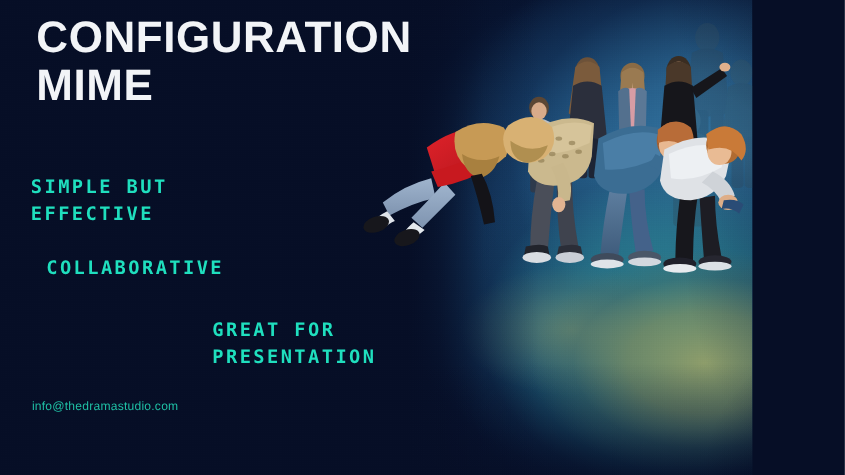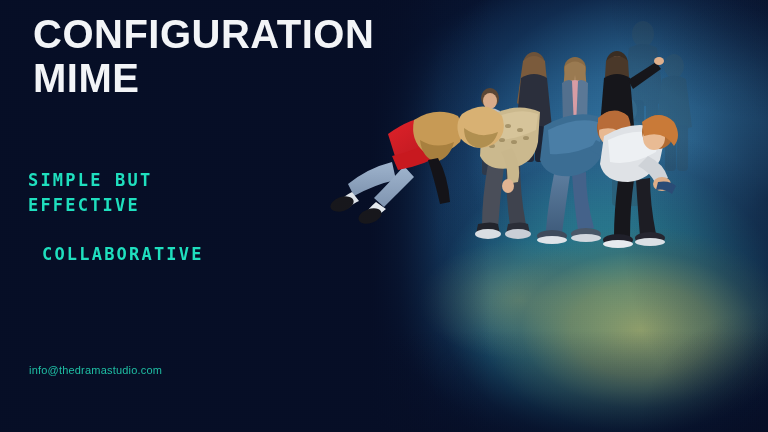--- a/index.html
+++ b/index.html
@@ -2,21 +2,21 @@
 <html><head>
 <meta charset="utf-8">
 <style>
   html,body{margin:0;padding:0;}
   body{
     width:768px;height:432px;overflow:hidden;
     background:#060e26;
     font-family:"Liberation Sans",sans-serif;
   }
   #slide{
-    position:relative;width:768px;height:432px;overflow:hidden;
+    position:relative;width:684px;height:432px;overflow:hidden;
     background:#060e26;
   }
 
   
   .bg-layer{position:absolute;inset:0;pointer-events:none;}
 
   .blob-blue{
     background:
       radial-gradient(ellipse 300px 250px at 660px 150px, rgba(56,126,170,.95) 0%, rgba(46,108,152,.75) 35%, rgba(24,62,104,.35) 65%, rgba(6,14,38,0) 85%),
       radial-gradient(ellipse 340px 330px at 580px 210px, rgba(40,104,150,.95) 0%, rgba(28,80,128,.70) 40%, rgba(10,34,72,.30) 70%, rgba(6,14,38,0) 88%);
@@ -70,21 +70,20 @@
   }
   .bullet{
     position:absolute;
     color:#1fdfbe;
     font-family:"DejaVu Sans Mono","Liberation Mono",monospace;
     font-weight:bold;
     font-size:17px;line-height:25px;
     letter-spacing:2.2px;
     text-transform:uppercase;
     white-space:pre-line;
-    margin-top:10px;
   }
   #bullet-1{left:28px;top:158px;}
   #bullet-2{left:42px;top:232px;}
   #bullet-3{left:193px;top:288px;}
 
   #email{
     position:absolute;left:29px;top:364px;
     color:#1fbfa4;
     font-size:11px;letter-spacing:.2px;
     font-family:Liberation Sans, sans-serif;
@@ -275,15 +274,17 @@
         <path d="M50 10 q18 -14 32 0 q8 14 0 24 q-10 -16 -30 -10 z" fill="#c97a38"></path>
       </g>
     </svg>
   </div>
 
   <div id="title">CONFIGURATION MIME</div>
 
   <div class="bullet" id="bullet-1">SIMPLE BUT
 EFFECTIVE</div>
   <div class="bullet" id="bullet-2">COLLABORATIVE</div>
+  <div class="bullet" id="bullet-3">GREAT FOR
+PRESENTATION</div>
 
   <div id="email">info@thedramastudio.com</div>
 </div>
 
 </body></html>

